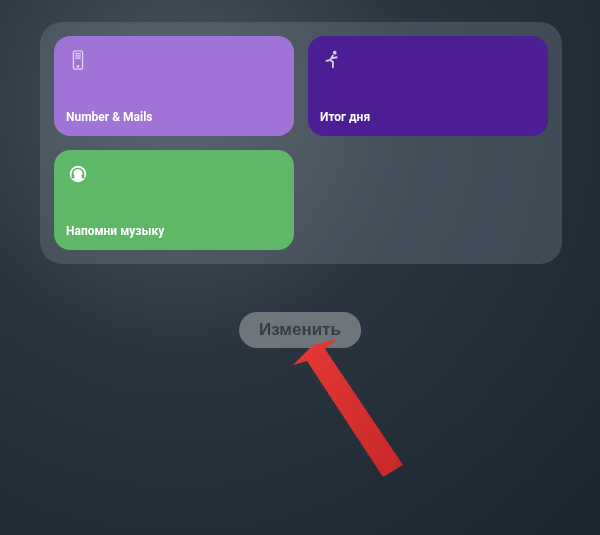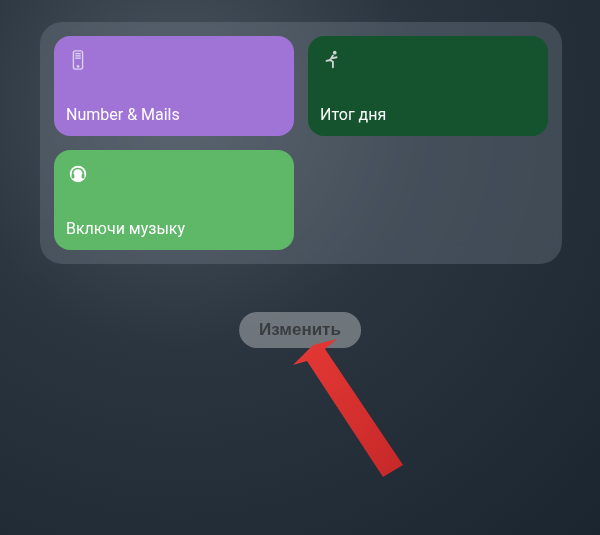--- a/index.html
+++ b/index.html
@@ -28,27 +28,27 @@
     .shortcut-tile {
       border-radius: 16px;
       padding: 12px;
       height: 100px;
       display: flex;
       flex-direction: column;
       justify-content: space-between;
       cursor: pointer;
     }
     .tile-purple { background: #a074d6; }
-    .tile-gray { background: #14532d; }
+    .tile-gray { background: #4c1d95; }
     .tile-cyan { background: #3bb9d1; }
     .tile-green { background: #5fb768; }
     .tile-label {
       color: #ffffff;
-      font-size: 16px;
-      font-weight: 400;
+      font-size: 12px;
+      font-weight: 700;
       white-space: nowrap;
       overflow: hidden;
       text-overflow: ellipsis;
     }
     .tile-icon {
       width: 24px;
       height: 24px;
       display: flex;
       align-items: center;
       justify-content: center;
@@ -106,21 +106,21 @@
 
   <div class="shortcut-tile tile-green">
     <span class="tile-icon">
       <svg viewBox="0 0 24 24" width="22" height="22" fill="#ffffff">
         <circle cx="12" cy="12" r="9" fill="#ffffff"></circle>
         <path d="M6 13 C6 8 8 6 12 6 C16 6 18 8 18 13" stroke="#5fb768" stroke-width="1.8" fill="none"></path>
         <rect x="5" y="12" width="3" height="5" rx="1.5" fill="#5fb768"></rect>
         <rect x="16" y="12" width="3" height="5" rx="1.5" fill="#5fb768"></rect>
       </svg>
     </span>
-    <span class="tile-label">Включи музыку</span>
+    <span class="tile-label">Напомни музыку</span>
   </div>
 
 </div>
 
 <button class="edit-button">
   <span>Изменить</span>
 </button>
 
 <svg class="arrow-overlay" width="160" height="180" viewBox="0 0 160 180">
   <defs>

